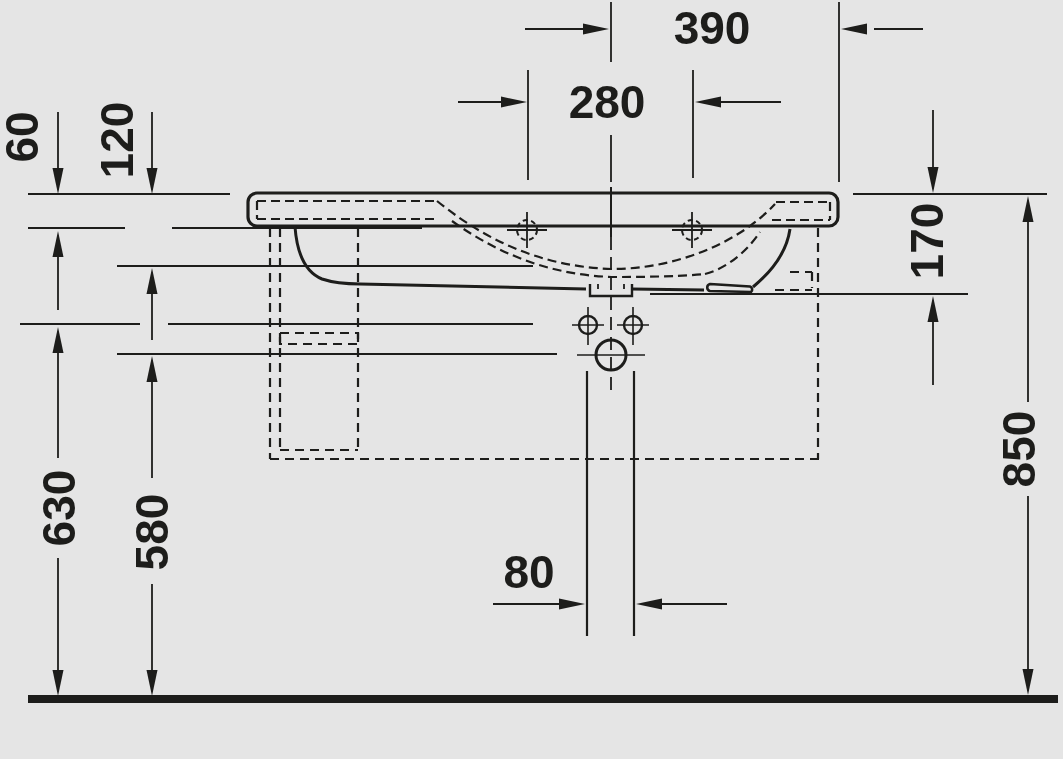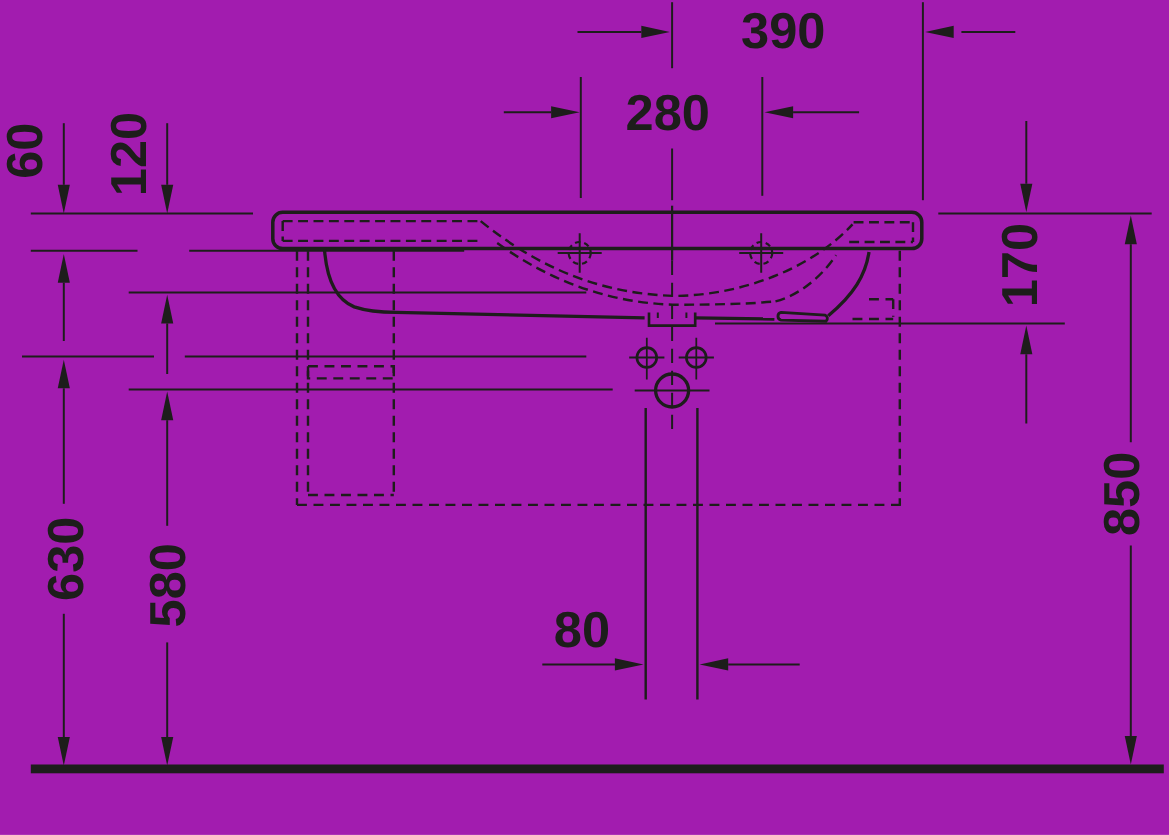--- a/index.html
+++ b/index.html
@@ -1,16 +1,16 @@
 <!DOCTYPE html>
 <html><head>
 <meta charset="utf-8">
 <style>
   html,body{margin:0;padding:0;background:#ffffff;}
-  .canvas{position:relative;width:1063px;height:759px;background:#a21caf;overflow:hidden;}
+  .canvas{position:relative;width:1063px;height:759px;background:#e5e5e5;overflow:hidden;}
   svg{display:block;}
   text.dim{
     font-family:"Liberation Sans", sans-serif;
     font-weight:700;
     font-size:46px;
     fill:#1d1d1b;
     letter-spacing:0px;
   }
 </style>
 </head>

